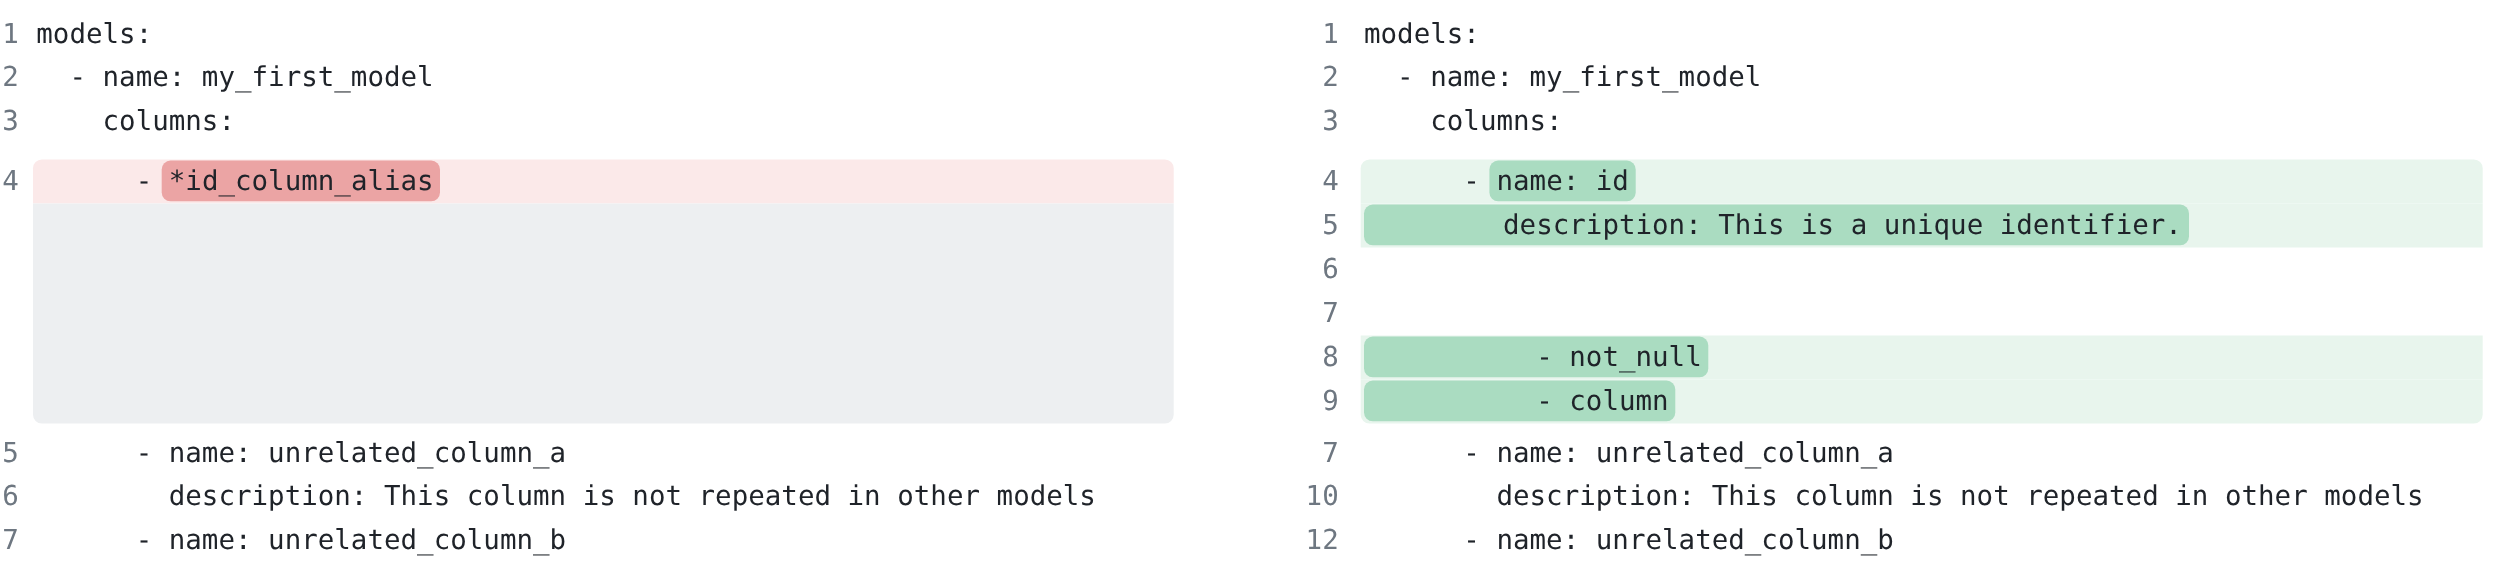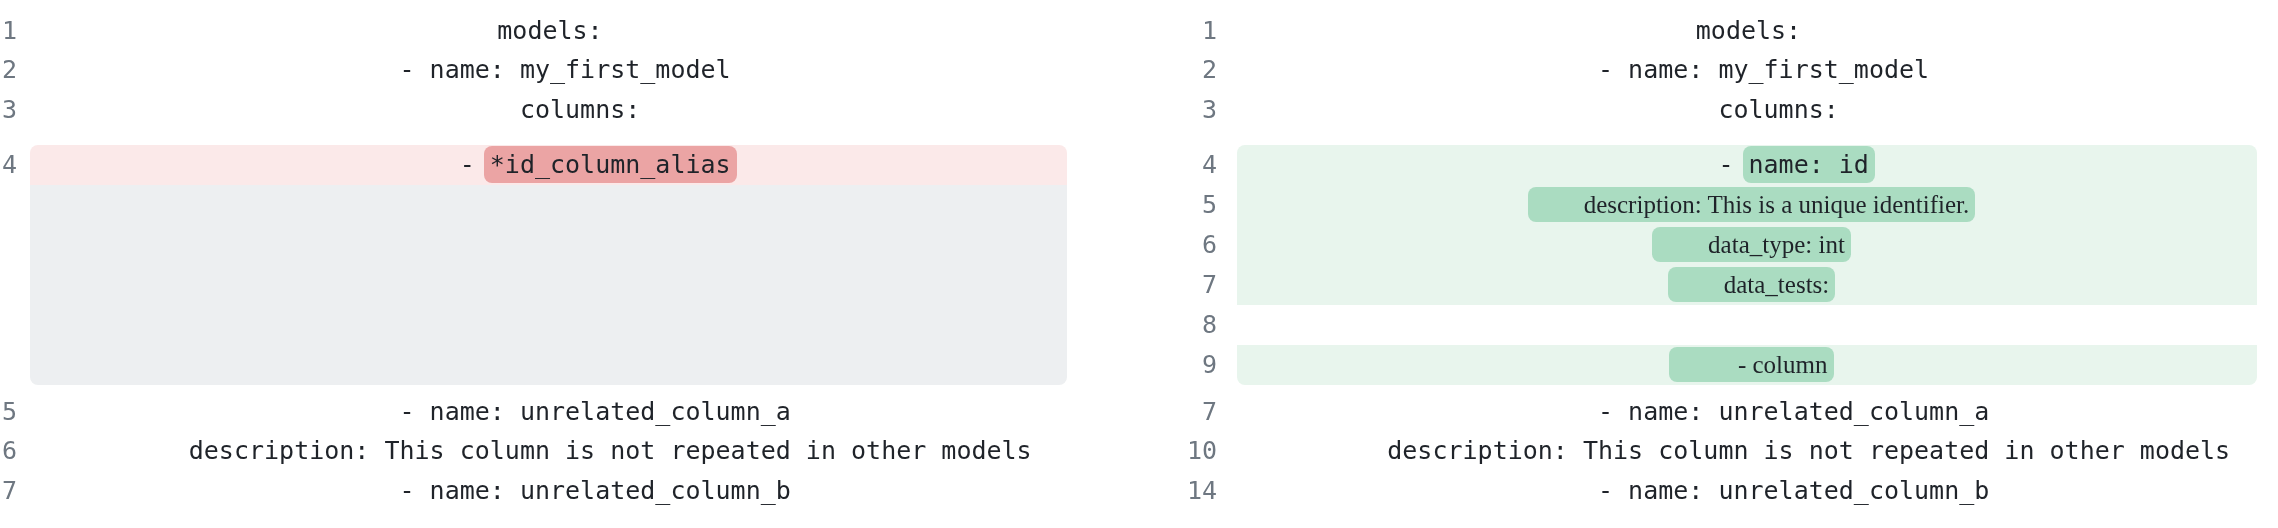--- a/index.html
+++ b/index.html
@@ -16,29 +16,29 @@
   .pane{width:1139px; flex:none; box-sizing:border-box; padding-top:11px;}
   .row{display:flex; align-items:stretch;}
   .ctx{height:39.33px; line-height:39.33px;}
   .chg{height:40px; line-height:40px;}
   .spacer-row{height:200px;}
   .gutter{flex:none; text-align:right; color:var(--gutter); user-select:none;}
   .pane-left  .gutter{width:17px;}
   .pane-left  .code{margin-left:13px; width:1037px;}
   .pane-right .gutter{width:78px;}
   .pane-right .code{margin-left:20px; width:1020px;}
-  .code{flex:none; white-space:pre; box-sizing:border-box; padding-left:3px;text-align:center;}
+  .code{flex:none; white-space:pre; box-sizing:border-box; padding-left:3px;}
   .block{margin:16px 0 7px 0;}
   .code.removed{background:var(--removed-line);}
   .code.added{background:var(--added-line);}
   .code.spacer{background:var(--placeholder); height:200px;}
   .block .row:first-child .code{border-top-left-radius:8px; border-top-right-radius:8px;}
   .block .row:last-child  .code{border-bottom-left-radius:8px; border-bottom-right-radius:8px;}
   .hl{border-radius:8px; padding:4px 6px; margin:0 -6px;}
-  .code > .hl:first-child{margin-left:0;font-family:Liberation Serif, serif;}
+  .code > .hl:first-child{margin-left:0;}
   .code.removed .hl{background:var(--removed-word);}
   .code.added   .hl{background:var(--added-word);}
 </style>
 </head>
 <body>
 
 <div class="diff">
   <div class="pane pane-left">
       <div class="row ctx">
         <div class="gutter">1</div>
@@ -92,40 +92,39 @@
         <div class="row chg">
           <div class="gutter">4</div>
           <div class="code added"><span>      - </span><span class="hl">name: id</span></div>
         </div>
         <div class="row chg">
           <div class="gutter">5</div>
           <div class="code added"><span class="hl">        description: This is a unique identifier.</span></div>
         </div>
         <div class="row chg">
           <div class="gutter">6</div>
-          <div class="code added"><span class="hl">        data_type: int</span></div>
         </div>
         <div class="row chg">
           <div class="gutter">7</div>
-          <div class="code added"><span class="hl">        data_tests:</span></div>
         </div>
         <div class="row chg">
           <div class="gutter">8</div>
+          <div class="code added"><span class="hl">          - not_null</span></div>
         </div>
         <div class="row chg">
           <div class="gutter">9</div>
           <div class="code added"><span class="hl">          - column</span></div>
         </div>
       </div>
       <div class="row ctx">
         <div class="gutter">7</div>
         <div class="code context"><span>      - name: unrelated_column_a</span></div>
       </div>
       <div class="row ctx">
         <div class="gutter">10</div>
         <div class="code context"><span>        description: This column is not repeated in other models</span></div>
       </div>
       <div class="row ctx">
-        <div class="gutter">14</div>
+        <div class="gutter">12</div>
         <div class="code context"><span>      - name: unrelated_column_b</span></div>
       </div>
     </div>
 </div>
 
 </body></html>

